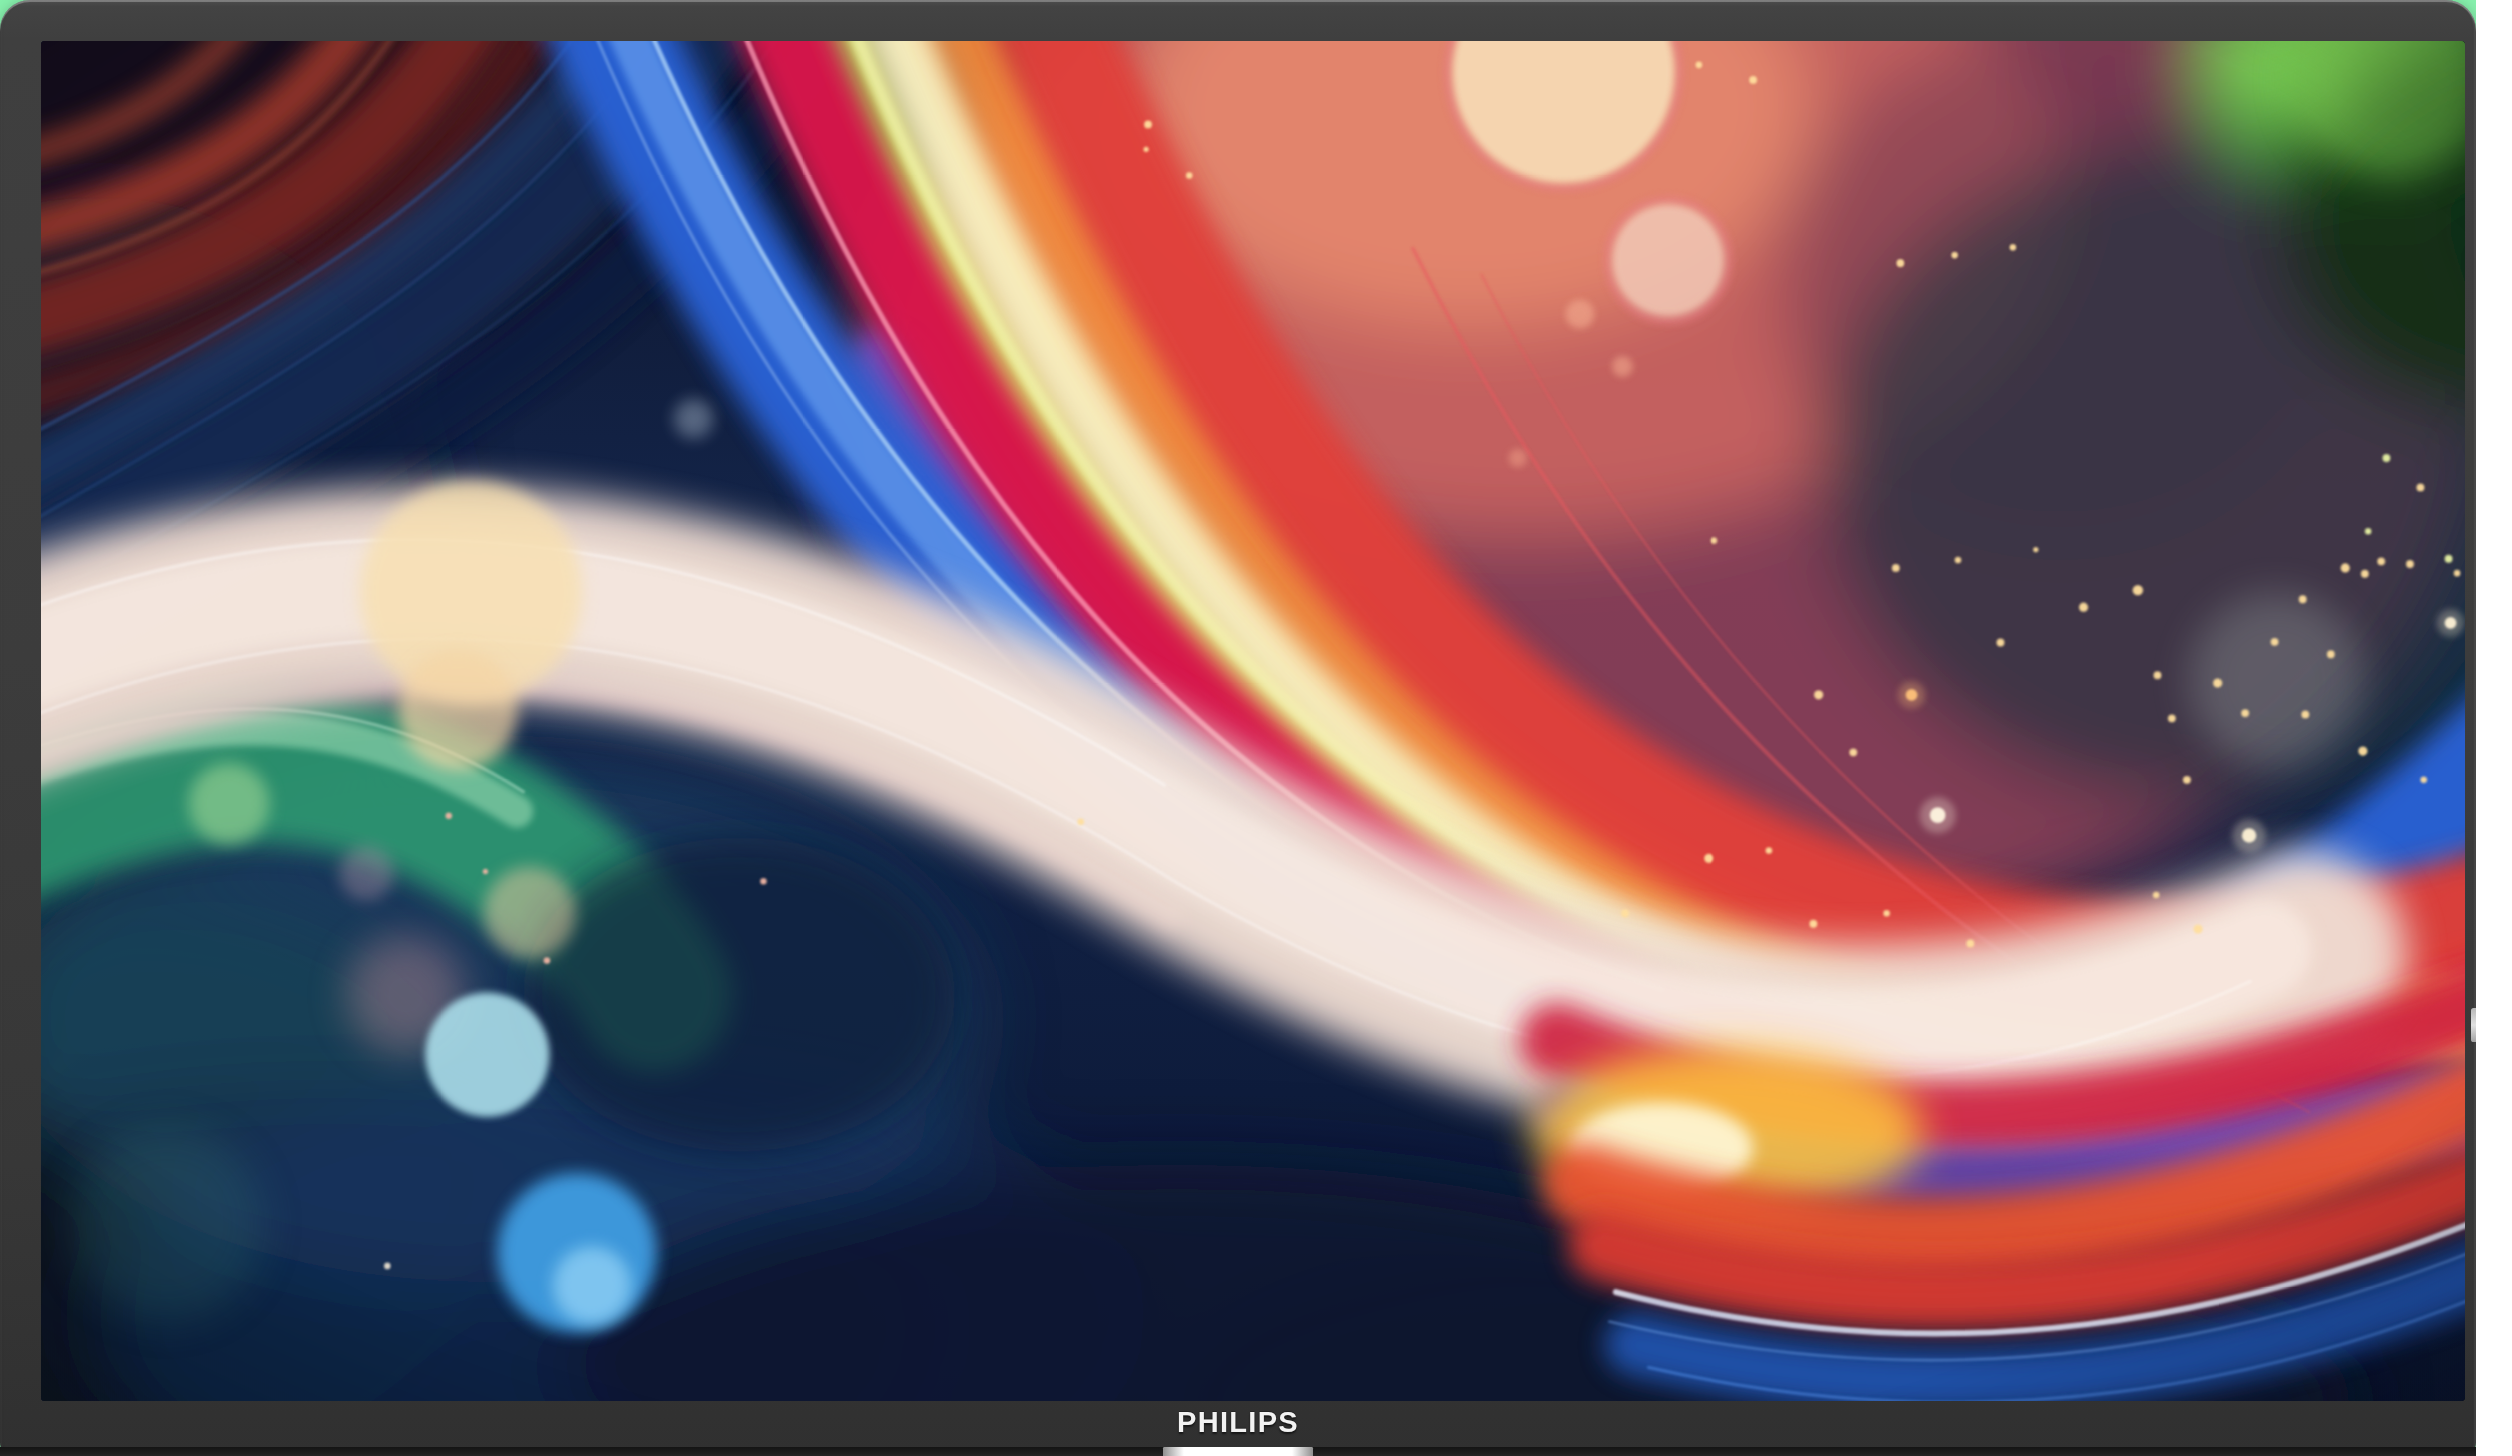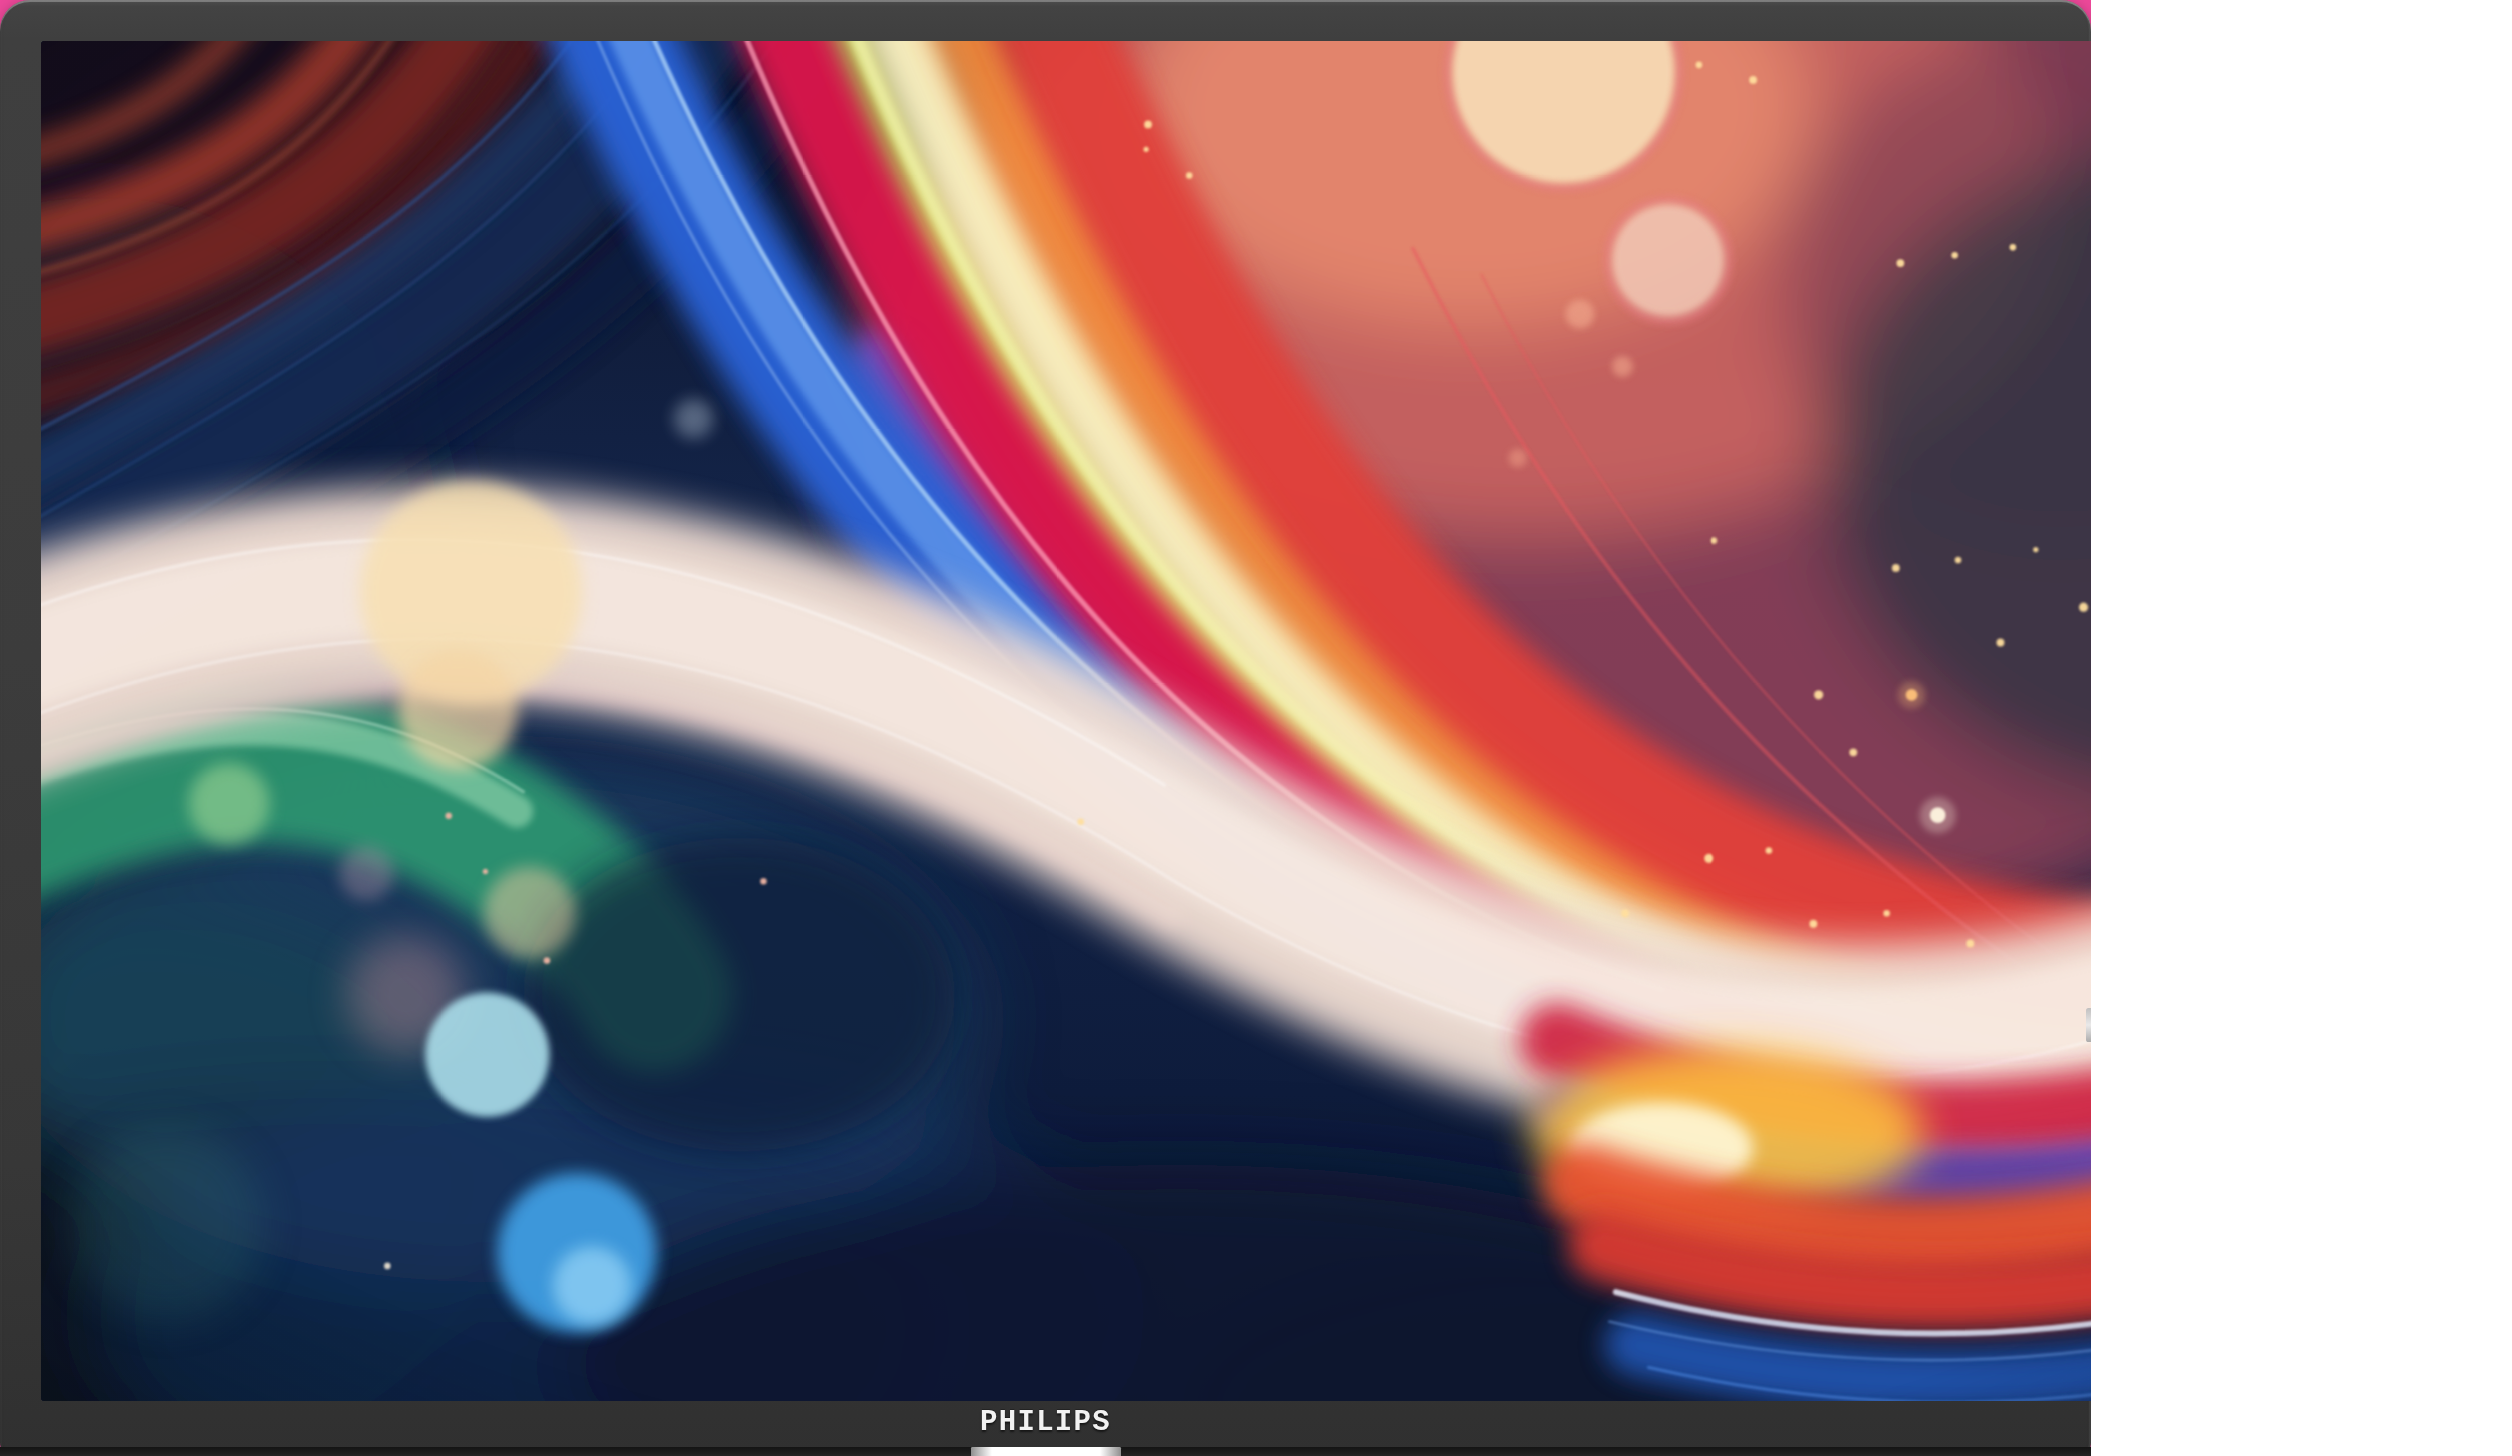--- a/index.html
+++ b/index.html
@@ -1,17 +1,17 @@
 <!DOCTYPE html>
 <html style="font-size:10.5px"><head>
 <meta charset="utf-8">
 <style>
   html,body{margin:0;padding:0;background:#ffffff;}
   body{font-family:"Liberation Sans", sans-serif;}
-  .stage{position:relative;width:2091px;height:1457px;background:#ec4899;overflow:hidden;font-family:Liberation Mono, monospace;}
+  .stage{position:relative;width:2476px;height:1457px;background:#86efac;overflow:hidden;}
   .monitor{
     position:absolute;left:0;top:0;right:0;bottom:0;
     border-radius:30px 30px 14.4px 14.4px;
     background:linear-gradient(180deg,#4e4e4e 0px,#434343 6.5px,#3f3f3f 39px,#3c3c3c 45%,#373737 80%,#303030 100%);
     box-shadow:
       inset 0 2px 0.7px rgba(255,255,255,.30),
       inset -2px 0 1.3px rgba(255,255,255,.10),
       inset 2px 0 1.3px rgba(255,255,255,.05),
       inset 0 -1.3px 3.3px rgba(0,0,0,.55),
       0 2.6px 11.8px rgba(0,0,0,.25);

